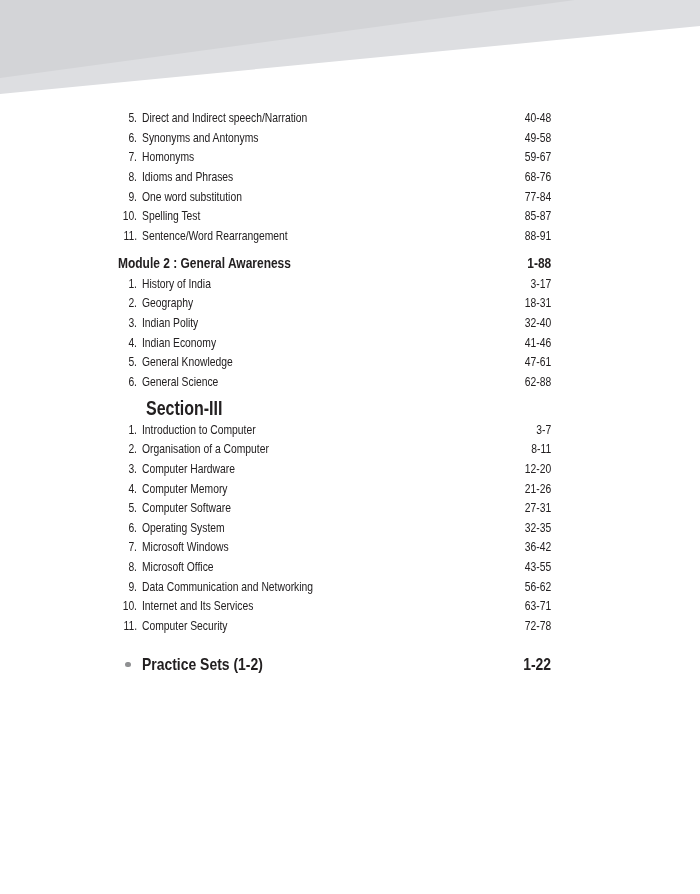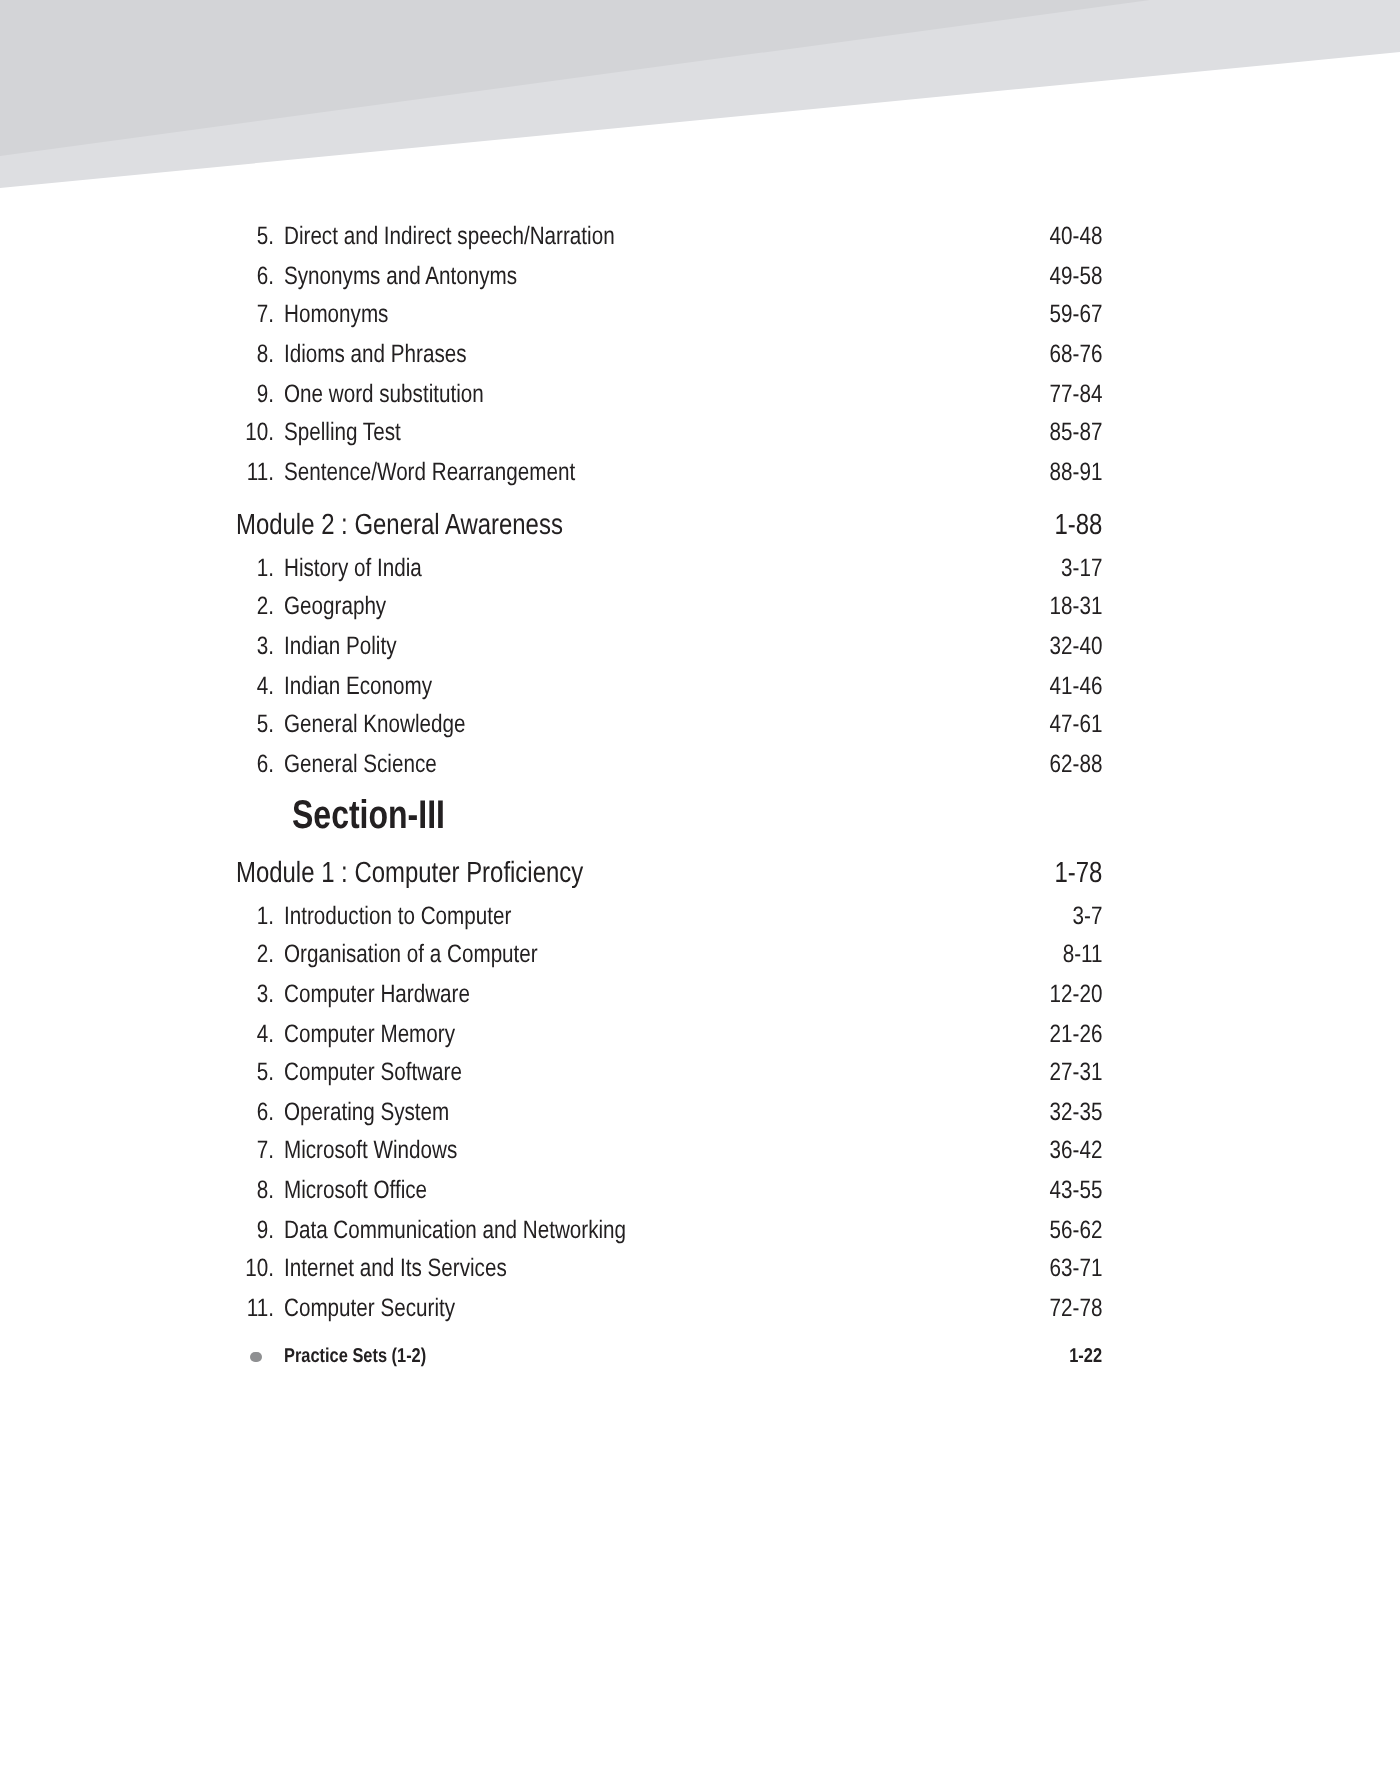--- a/index.html
+++ b/index.html
@@ -55,21 +55,21 @@
     margin-left: 5px;
     transform: scaleX(0.82);
     transform-origin: left center;
   }
   .row .pages {
     margin-left: auto;
     transform: scaleX(0.82);
     transform-origin: right center;
   }
   .row.module {
-    font-weight: 400;
+    font-weight: 700;
     font-size: 14.6px;
     line-height: 22px;
     margin-top: 5px;
     margin-bottom: 1px;
   }
   .row.module .title {
     margin-left: 0;
   }
   .row.section {
     font-weight: 700;
@@ -77,23 +77,23 @@
     line-height: 26px;
     margin-top: 2px;
     margin-left: 28px;
   }
   .row.section .title {
     margin-left: 0;
     transform: scaleX(0.80);
   }
   .row.bullet {
     font-weight: 700;
-    font-size: 10px;
+    font-size: 17px;
     line-height: 21px;
-    margin-top: 3px;
+    margin-top: 17px;
   }
   .row.bullet .dot {
     flex: none;
     align-self: center;
     width: 5.5px;
     height: 5.5px;
     border-radius: 50%;
     margin-left: 7px;
   }
   .row.bullet .title {
@@ -172,24 +172,20 @@
         <span class="pages">47-61</span>
       </div>
       <div class="row item">
         <span class="num">6.</span>
         <span class="title">General Science</span>
         <span class="pages">62-88</span>
       </div>
       <div class="row section">
         <span class="title">Section-III</span>
       </div>
-      <div class="row module">
-        <span class="title">Module 1 : Computer Proficiency</span>
-        <span class="pages">1-78</span>
-      </div>
       <div class="row item">
         <span class="num">1.</span>
         <span class="title">Introduction to Computer</span>
         <span class="pages">3-7</span>
       </div>
       <div class="row item">
         <span class="num">2.</span>
         <span class="title">Organisation of a Computer</span>
         <span class="pages">8-11</span>
       </div>

